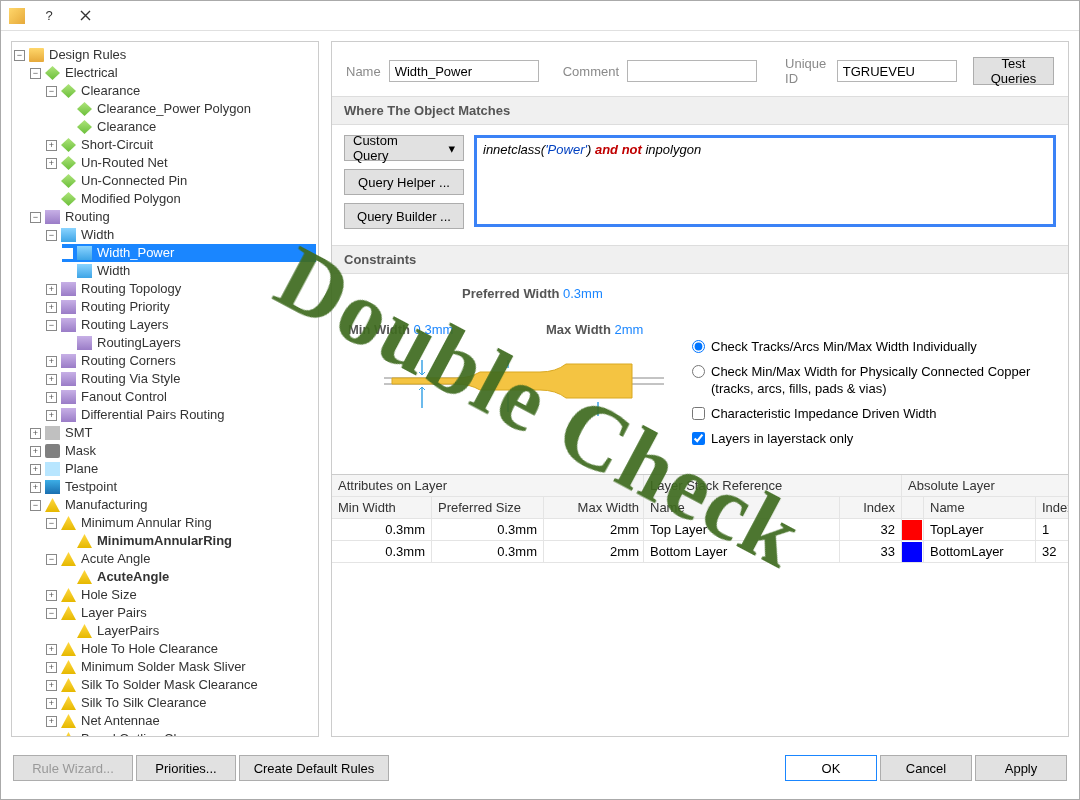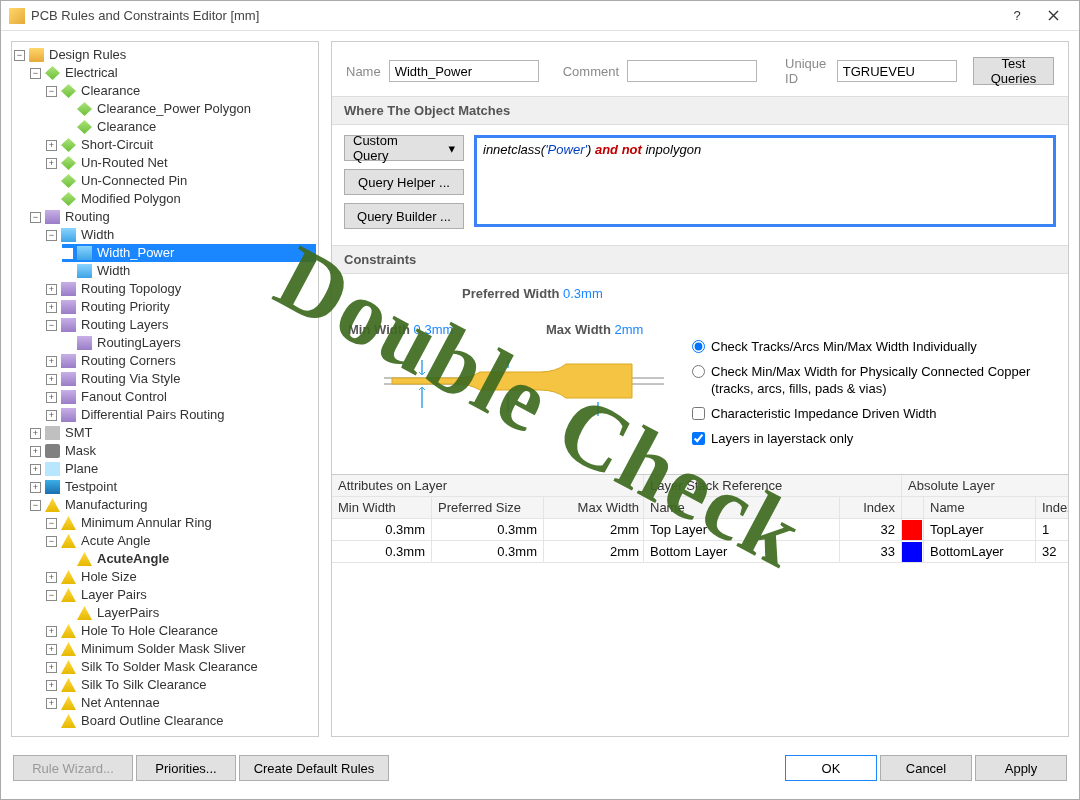--- a/index.html
+++ b/index.html
@@ -65,21 +65,20 @@
 .ic-test{background:linear-gradient(#3daee6,#1a6fb0);}
 .ic-mfg{background:linear-gradient(#ffd840,#e6b800);clip-path:polygon(0 100%,50% 0,100% 100%);}
 .ic-rule{width:16px;height:16px;background:linear-gradient(135deg,#ffd76b,#e6a93a);}
 </style>
 </head>
 <body>
 
 <div class="window">
   <div class="titlebar">
     <span class="icon ic-rule"></span>
-    <span class="title">PCB Rules and Constraints Editor [mm]</span>
     <div class="winbtn">?</div>
     <div class="winbtn">
       <svg width="11" height="11">
           <path d="M1 1 L10 10 M10 1 L1 10" stroke="#333" stroke-width="1.4"></path>
         </svg>
     </div>
   </div>
 
   <div class="content">
     <div class="tree-panel">
@@ -276,20 +275,29 @@
                     <span class="ic ic-mfg"></span>
                     <span class="lbl">Manufacturing</span>
                   </div>
                   <ul>
                     <li>
                       <div class="row" style="padding-left:0px">
                         <span class="tw">−</span>
                         <span class="ic ic-mfg"></span>
                         <span class="lbl">Minimum Annular Ring</span>
                       </div>
+                      <ul>
+                        <li>
+                          <div class="row" style="padding-left:0px">
+                            <span class="tw empty"></span>
+                            <span class="ic ic-mfg"></span>
+                            <span class="lbl bold">MinimumAnnularRing</span>
+                          </div>
+                        </li>
+                      </ul>
                     </li>
                     <li>
                       <div class="row" style="padding-left:0px">
                         <span class="tw">−</span>
                         <span class="ic ic-mfg"></span>
                         <span class="lbl">Acute Angle</span>
                       </div>
                       <ul>
                         <li>
                           <div class="row" style="padding-left:0px">

